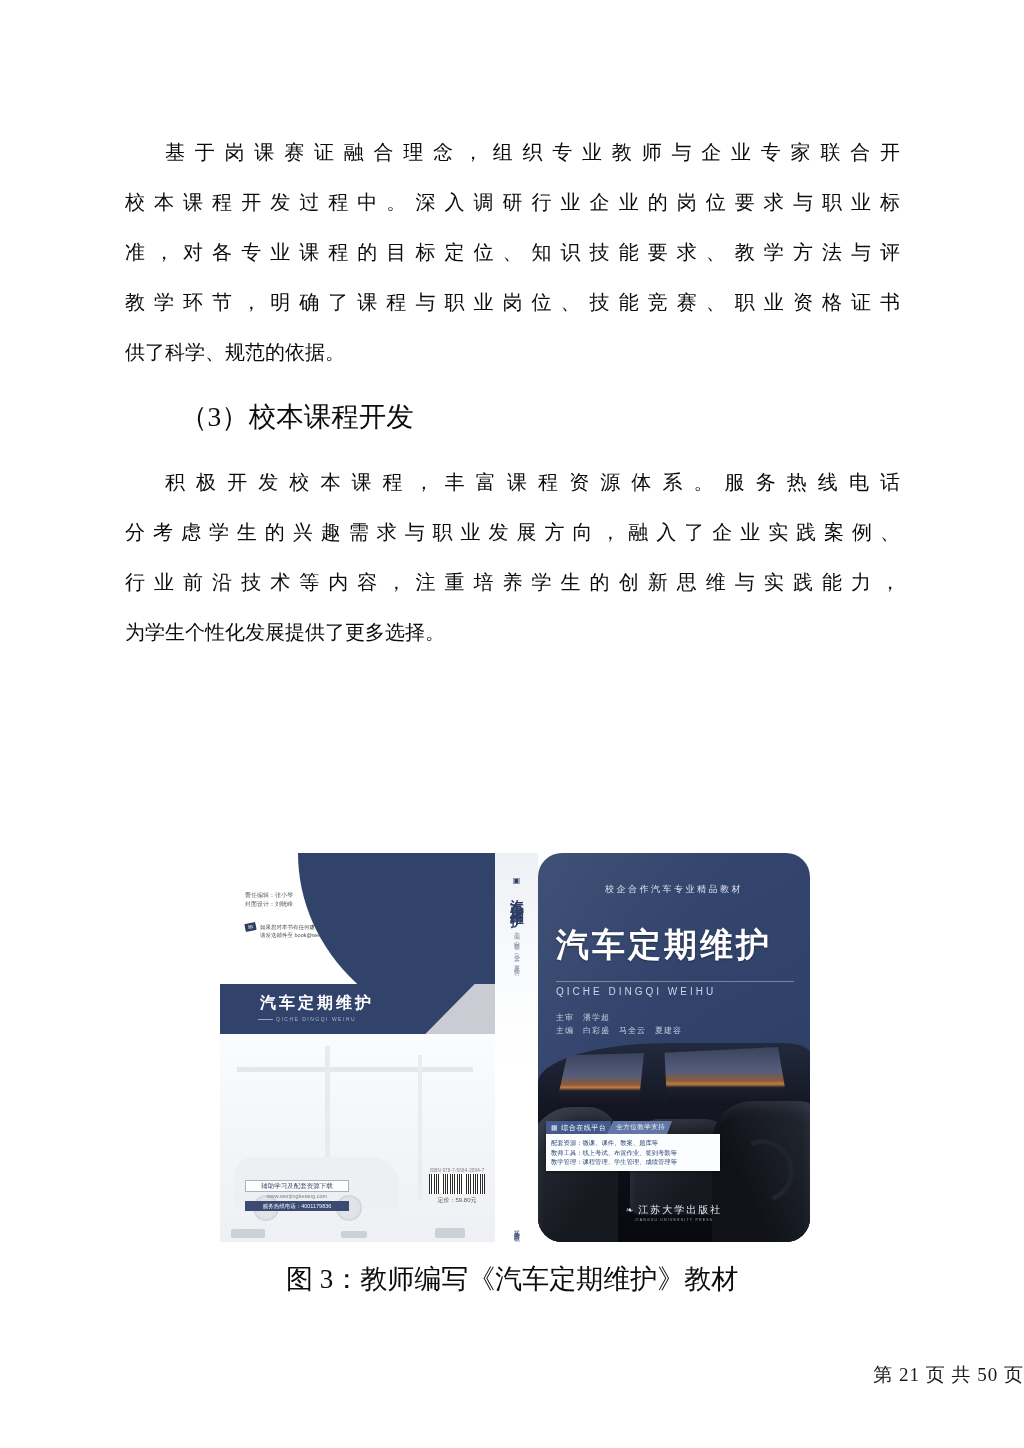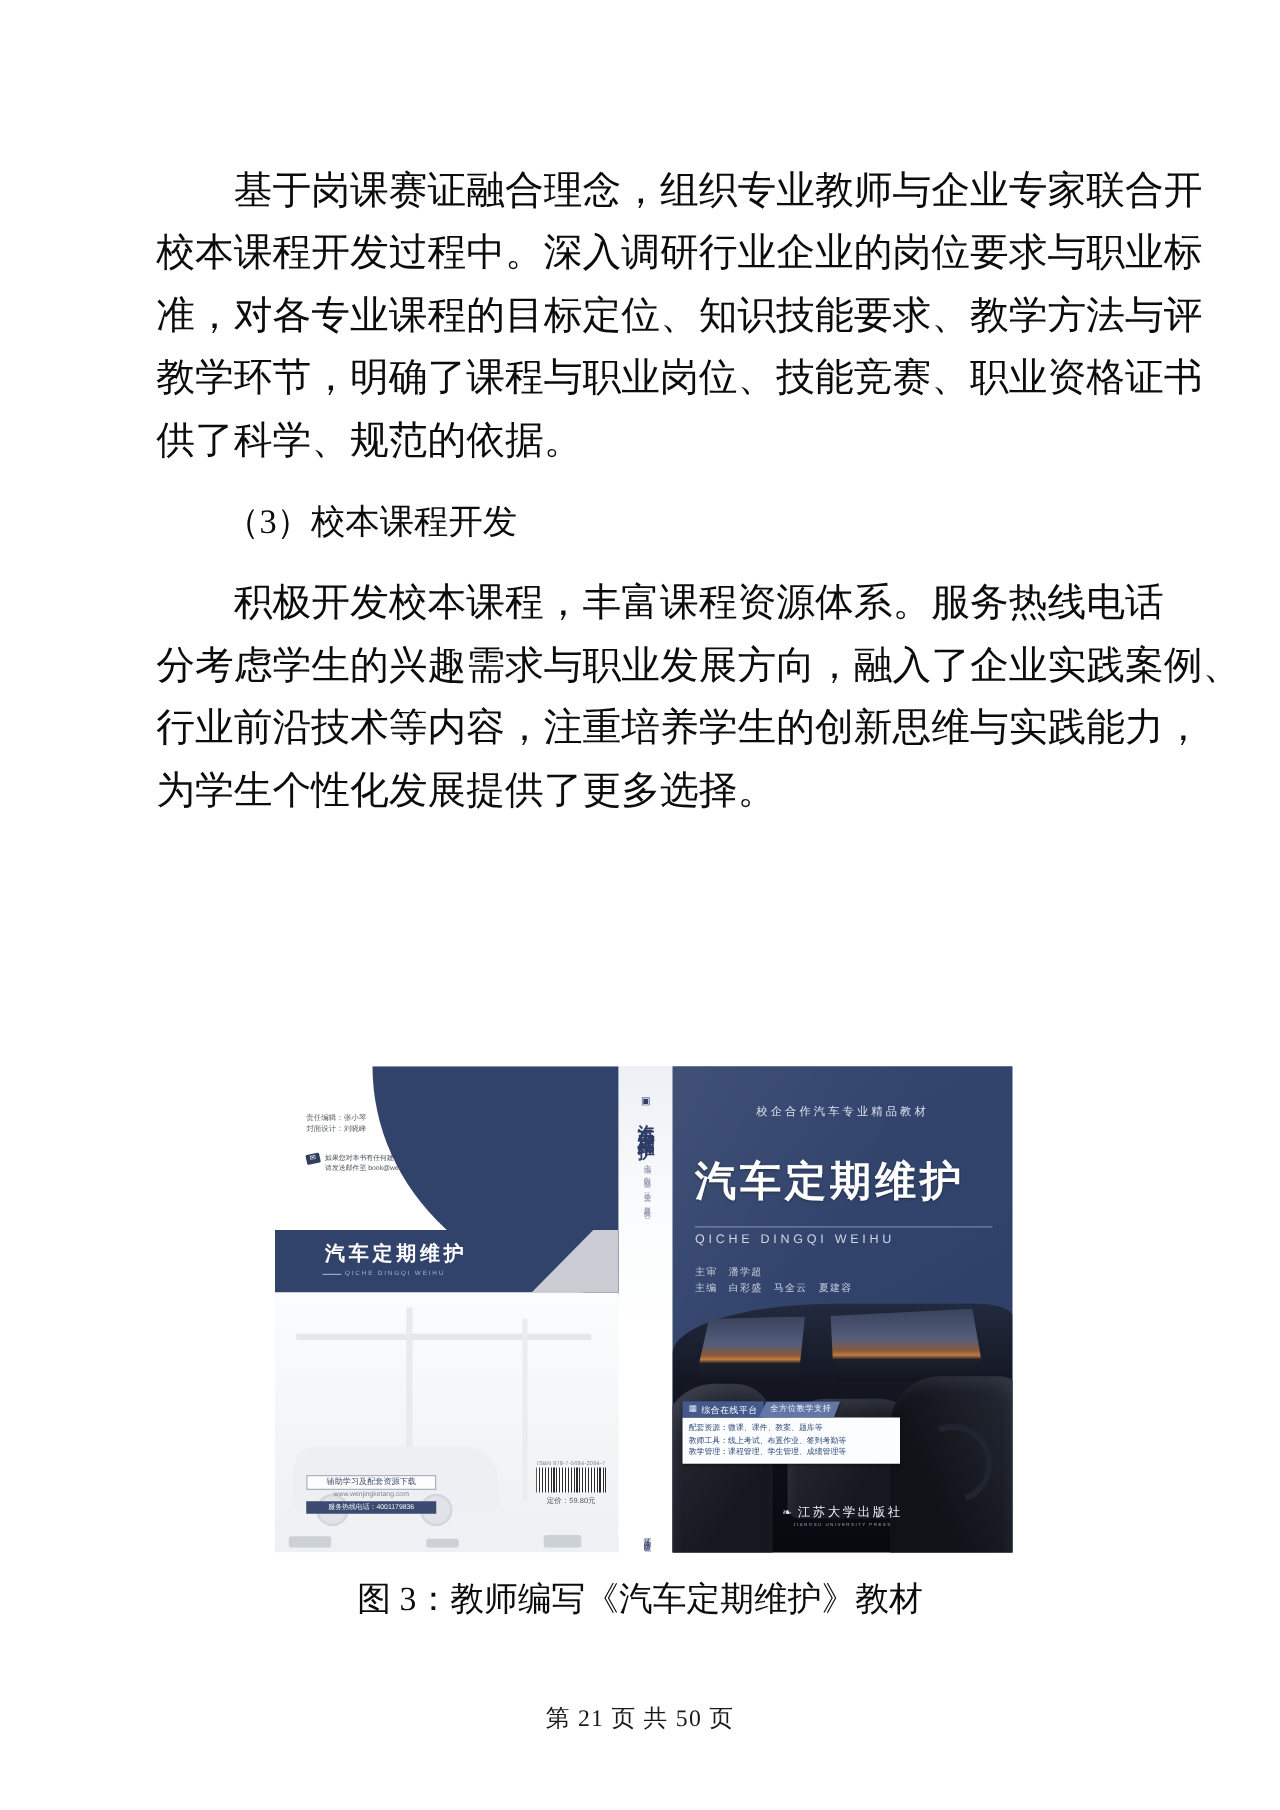--- a/index.html
+++ b/index.html
@@ -1,21 +1,21 @@
 <!DOCTYPE html>
 <html><head>
 <meta charset="utf-8">
 <style>
   html,body{margin:0;padding:0;background:#ffffff;}
   body{width:1024px;height:1448px;position:relative;overflow:hidden;
        font-family:"Liberation Serif","DejaVu Serif",serif;color:#111;}
 
   
   .textblock{position:absolute;left:125px;top:127px;width:775px;}
-  .line{font-size:31px;line-height:50px;height:50px;white-space:nowrap;
+  .line{font-size:20px;line-height:50px;height:50px;white-space:nowrap;
         text-align:justify;text-align-last:justify;color:#0c0c0c;}
   .line.first{text-indent:2em;}
   .line.last{text-align-last:left;white-space:normal;}
   .heading{font-size:27.5px;line-height:50px;height:50px;margin:15px 0;
            text-indent:2em;color:#0c0c0c;}
 
   
   .figure{position:absolute;left:220px;top:853px;width:590px;height:389px;}
 
   
@@ -76,21 +76,21 @@
   .spine-icon{margin-top:24px;font-size:8px;color:#2e3e64;line-height:8px;}
   .spine-title{writing-mode:vertical-rl;font-size:13.5px;font-weight:bold;color:#2c3c64;
                letter-spacing:3px;margin-top:3px;}
   .spine-editors{writing-mode:vertical-rl;font-size:6px;color:#8d96ab;letter-spacing:1.5px;
                  margin-top:20px;font-family:"Liberation Sans",sans-serif;}
   .spine-pub{position:absolute;bottom:10px;left:50%;transform:translateX(-50%);
              writing-mode:vertical-rl;font-size:6px;color:#46527a;letter-spacing:1px;}
 
   
   .front{position:absolute;left:318px;top:0;width:272px;height:100%;overflow:hidden;
-         background:linear-gradient(150deg,#36476f 0%,#31426b 45%,#2c3c63 100%);}
+         background:linear-gradient(150deg,#36476f 0%,#31426b 45%,#2c3c63 100%);border-radius:24px;}
   .front::before{content:"";position:absolute;inset:0;
          background:linear-gradient(115deg,rgba(255,255,255,.05) 0%,transparent 45%);}
   .fc-series{position:absolute;top:30px;left:0;width:100%;text-align:center;color:#dbe1ee;
              font-size:9px;letter-spacing:2.5px;}
   .fc-title{position:absolute;top:70px;left:18px;color:#fff;font-size:33px;font-weight:bold;
             letter-spacing:3px;text-shadow:0 1px 2px rgba(0,0,0,.35);}
   .fc-rule{position:absolute;top:128px;left:18px;width:238px;height:1px;background:rgba(255,255,255,.35);}
   .fc-pinyin{position:absolute;top:133px;left:18px;color:#cdd5e5;font-size:10px;letter-spacing:3px;
              font-family:"Liberation Sans",sans-serif;}
   .fc-reviewer{position:absolute;top:159px;left:18px;color:#c3cbdd;font-size:8px;letter-spacing:1px;}
@@ -133,21 +133,21 @@
   
   .fc-pub{position:absolute;bottom:20px;left:0;width:100%;text-align:center;color:#e8ecf4;}
   .fc-pub-main{font-size:10px;letter-spacing:2px;}
   .fc-pub-glyph{font-size:9px;margin-right:3px;color:#dfe5f0;}
   .fc-pub-sub{font-size:3.5px;letter-spacing:1.2px;color:#9aa6c2;margin-top:1px;
               font-family:"Liberation Sans",sans-serif;}
 
   
   .caption{position:absolute;top:1254px;left:0;width:1024px;text-align:center;
            font-size:27px;line-height:50px;color:#0c0c0c;}
-  .pagefooter{position:absolute;top:1362px;left:0;width:1024px;text-align:center;
+  .pagefooter{position:absolute;top:1362px;left:0;width:1024px;text-align:right;
            font-size:19px;color:#1a1a1a;letter-spacing:1px;}
 </style>
 </head>
 <body>
 
 <div class="textblock">
   <div>
     <div class="line first">基于岗课赛证融合理念，组织专业教师与企业专家联合开</div>
     <div class="line">校本课程开发过程中。深入调研行业企业的岗位要求与职业标</div>
     <div class="line">准，对各专业课程的目标定位、知识技能要求、教学方法与评</div>

